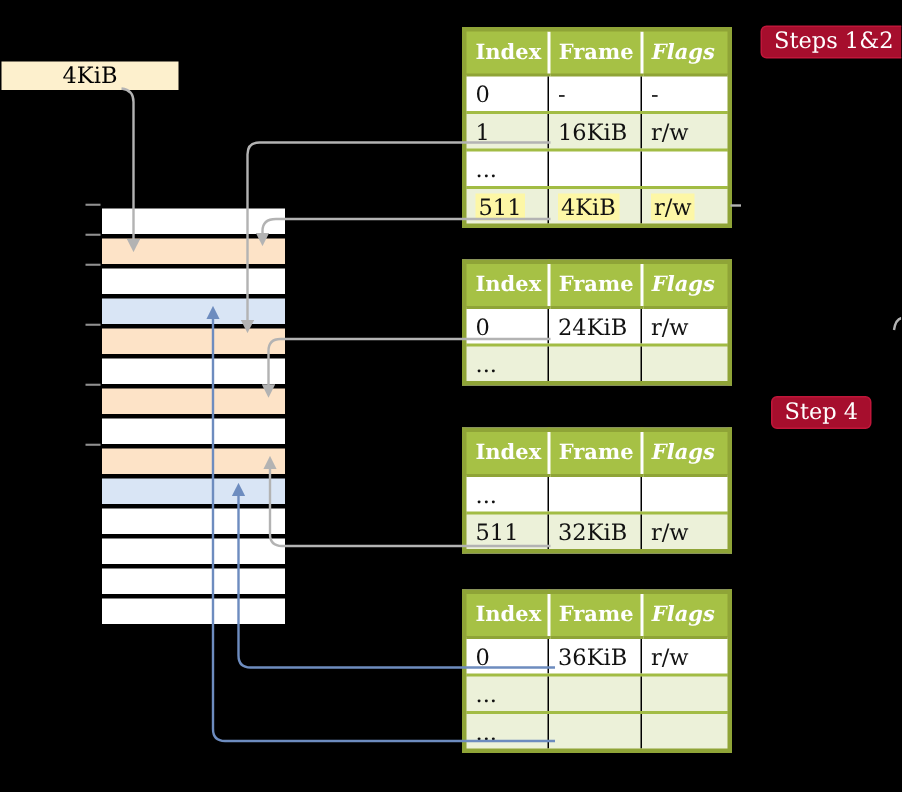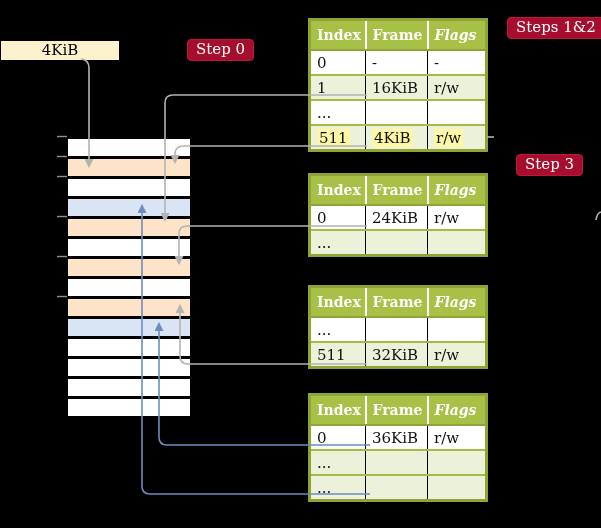--- a/index.html
+++ b/index.html
@@ -53,23 +53,22 @@
 </style>
 </head>
 <body>
 
 <div id="canvas">
 
   <div class="frame-box">
     <span>4KiB</span>
   </div>
 
-  <div class="step-label" id="step0">Step 0</div>
   <div class="step-label" id="steps12">Steps 1&amp;2</div>
-  <div class="step-label" id="step3">Step 3</div>
+  <div class="step-label" id="step4">Step 4</div>
 
   <div id="memstack">
       <div class="mem-row free"></div>
       <div class="mem-row page-table"></div>
       <div class="mem-row free"></div>
       <div class="mem-row mapped-page"></div>
       <div class="mem-row page-table"></div>
       <div class="mem-row free"></div>
       <div class="mem-row page-table"></div>
       <div class="mem-row free"></div>

